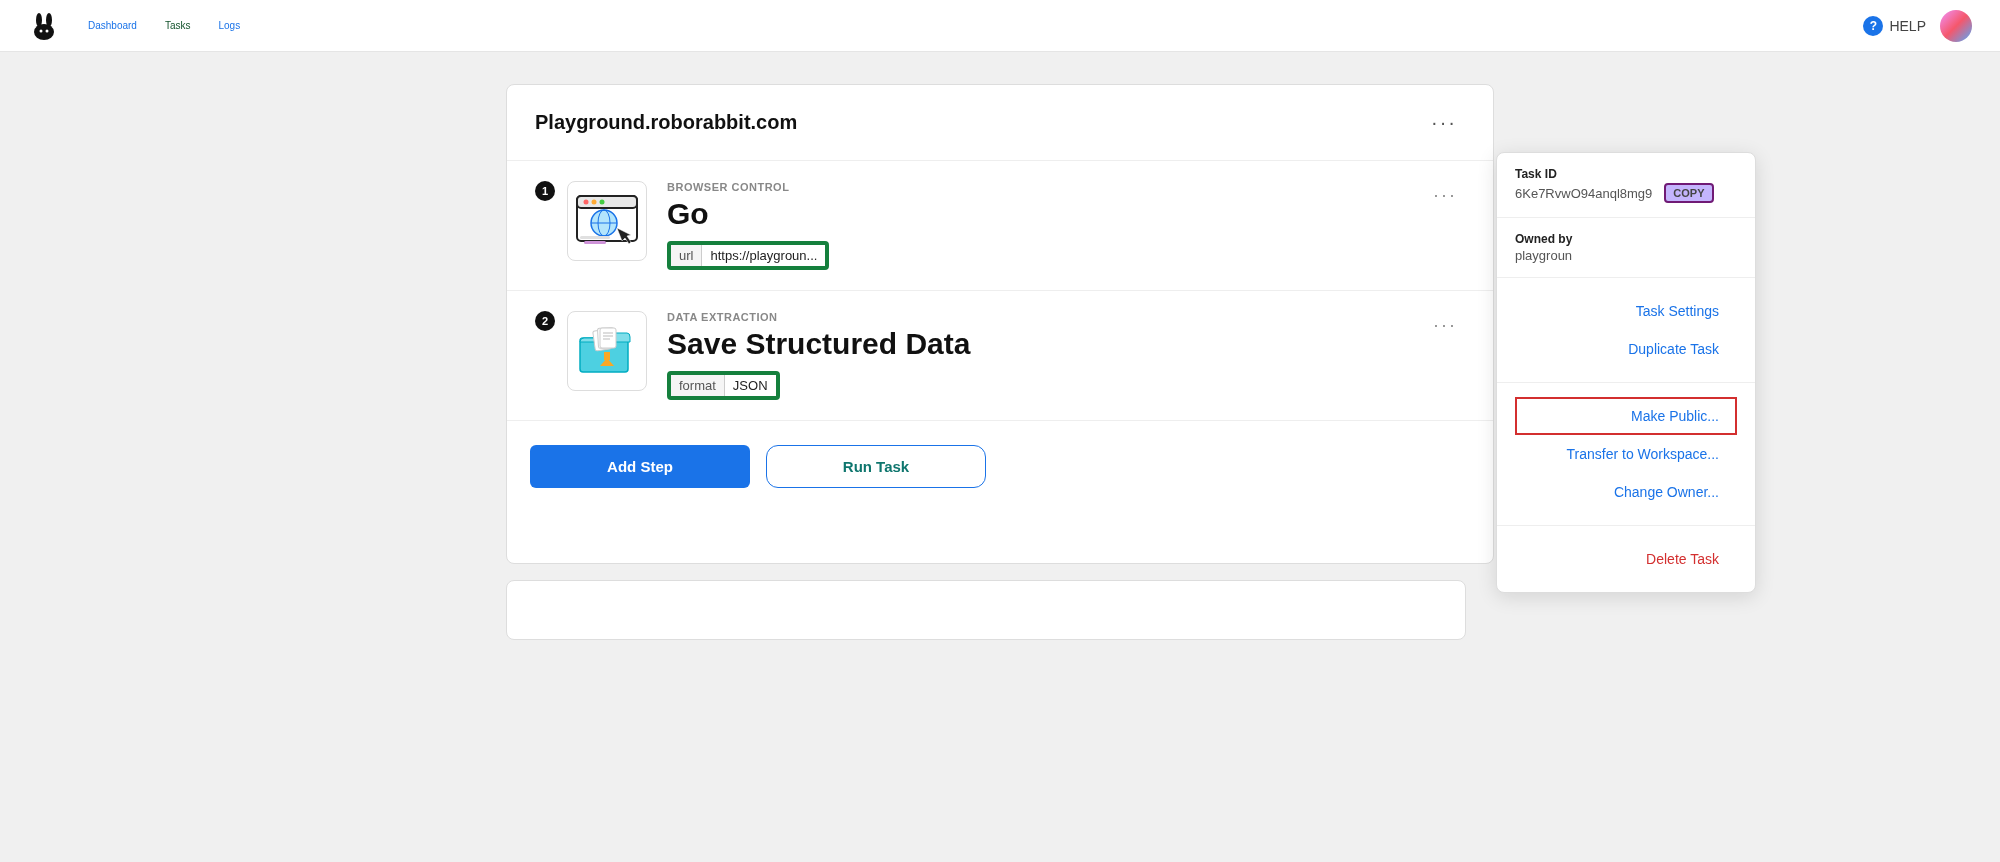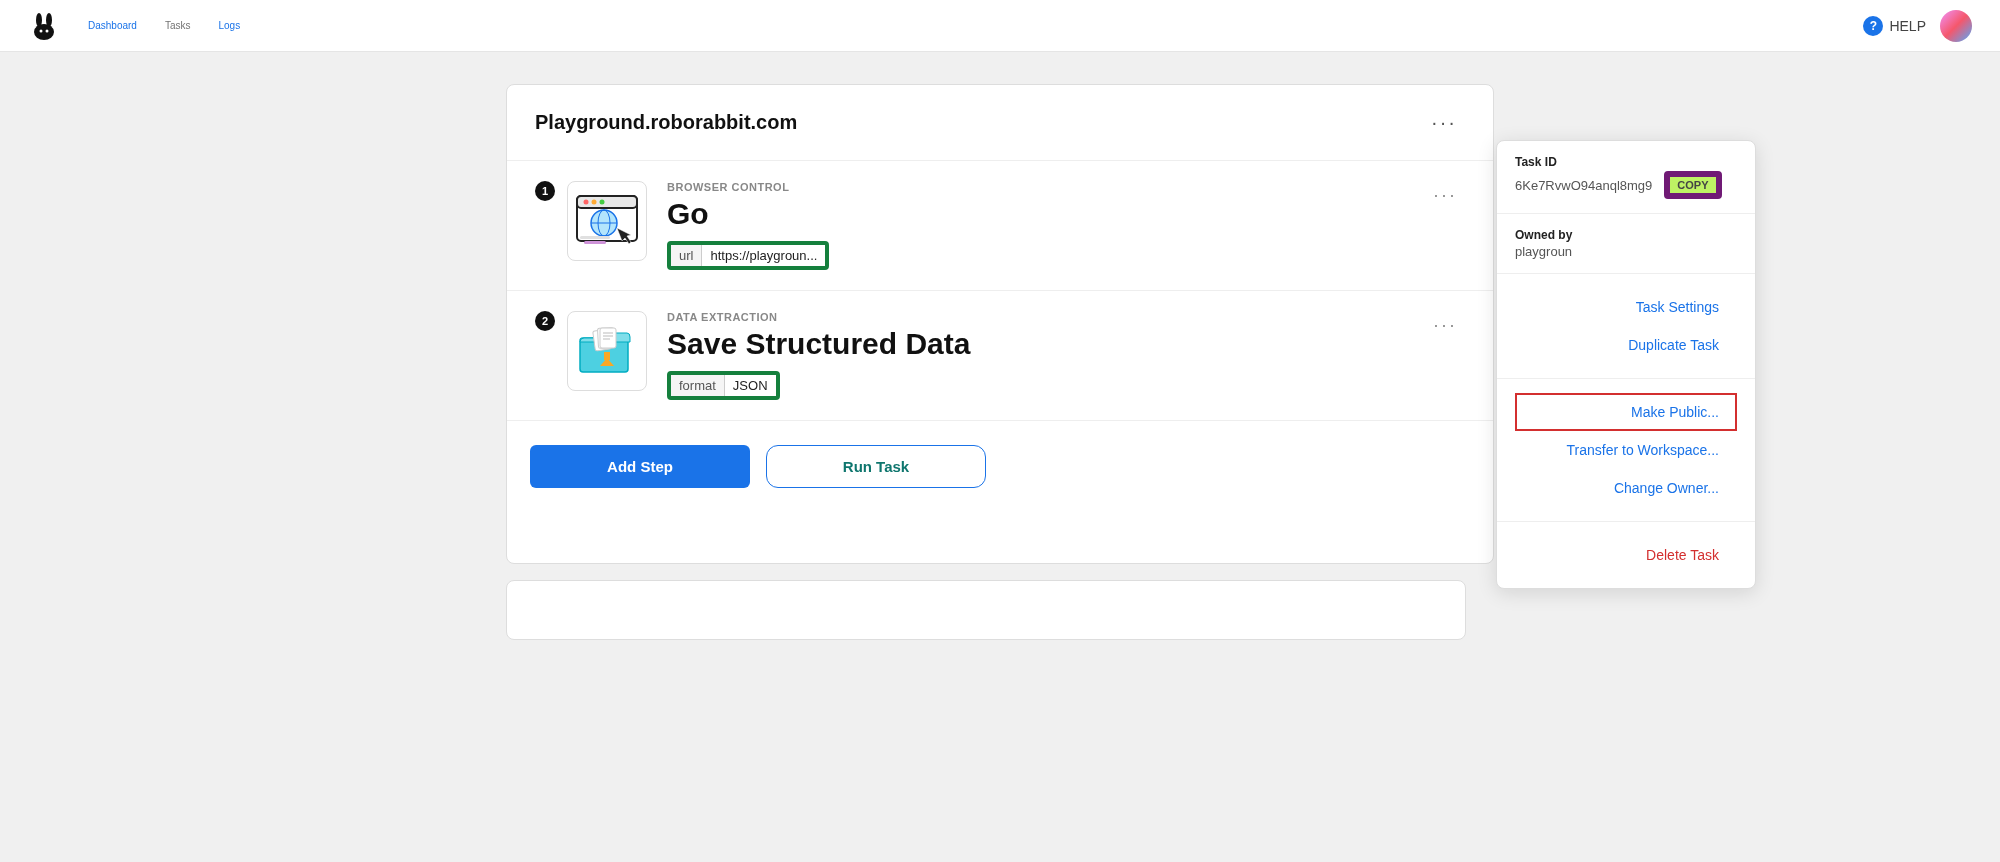--- a/index.html
+++ b/index.html
@@ -32,21 +32,21 @@
       align-items: center;
     }
     .nav-link {
       font-size: 10px;
       font-weight: 500;
       text-decoration: none;
       color: #1a73e8;
       cursor: pointer;
     }
     .nav-link.active {
-      color: #737373;
+      color: #14532d;
     }
     .navbar-right {
       margin-left: auto;
       display: flex;
       align-items: center;
       gap: 14px;
     }
     .help-btn {
       display: flex;
       align-items: center;
@@ -238,21 +238,21 @@
       border-radius: 12px;
       font-size: 15px;
       font-weight: 600;
       padding: 12px 0;
       width: 220px;
       cursor: pointer;
     }
     
     .dropdown-menu {
       position: absolute;
-      top: 56px;
+      top: 68px;
       right: -262px;
       width: 260px;
       background: #fff;
       border: 1px solid #ddd;
       border-radius: 8px;
       box-shadow: 0 4px 20px rgba(0,0,0,0.12);
       z-index: 100;
     }
     .dropdown-section {
       padding: 14px 18px;
@@ -268,22 +268,22 @@
       margin-bottom: 2px;
     }
     .dropdown-value {
       font-size: 13px;
       color: #555;
       display: flex;
       align-items: center;
       gap: 8px;
     }
     .copy-btn {
-      background: #bef264;
-      border: 6px solid #701a75;
+      background: #c4b5fd;
+      border: 2px solid #701a75;
       border-radius: 4px;
       font-size: 11px;
       font-weight: 600;
       padding: 2px 7px;
       cursor: pointer;
       color: #444;
       margin-left: 4px;
     }
     .dropdown-action {
       display: block;

